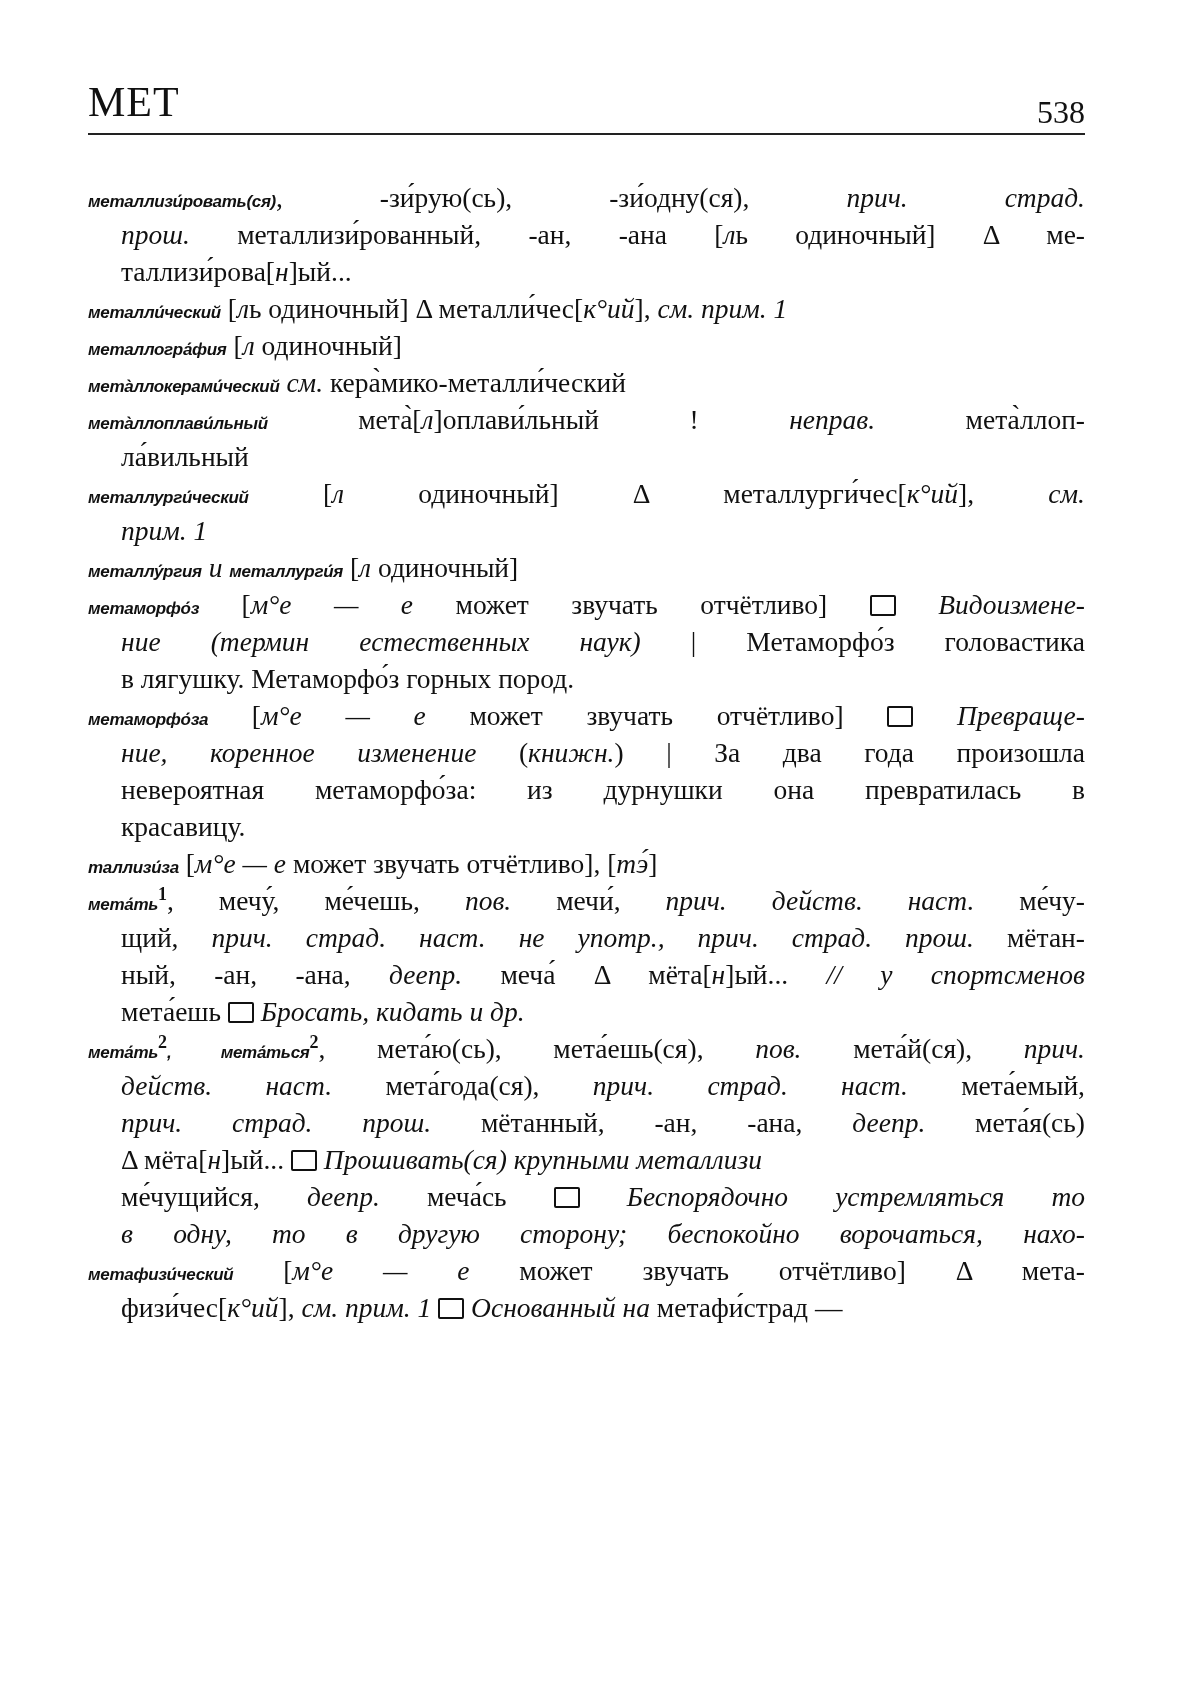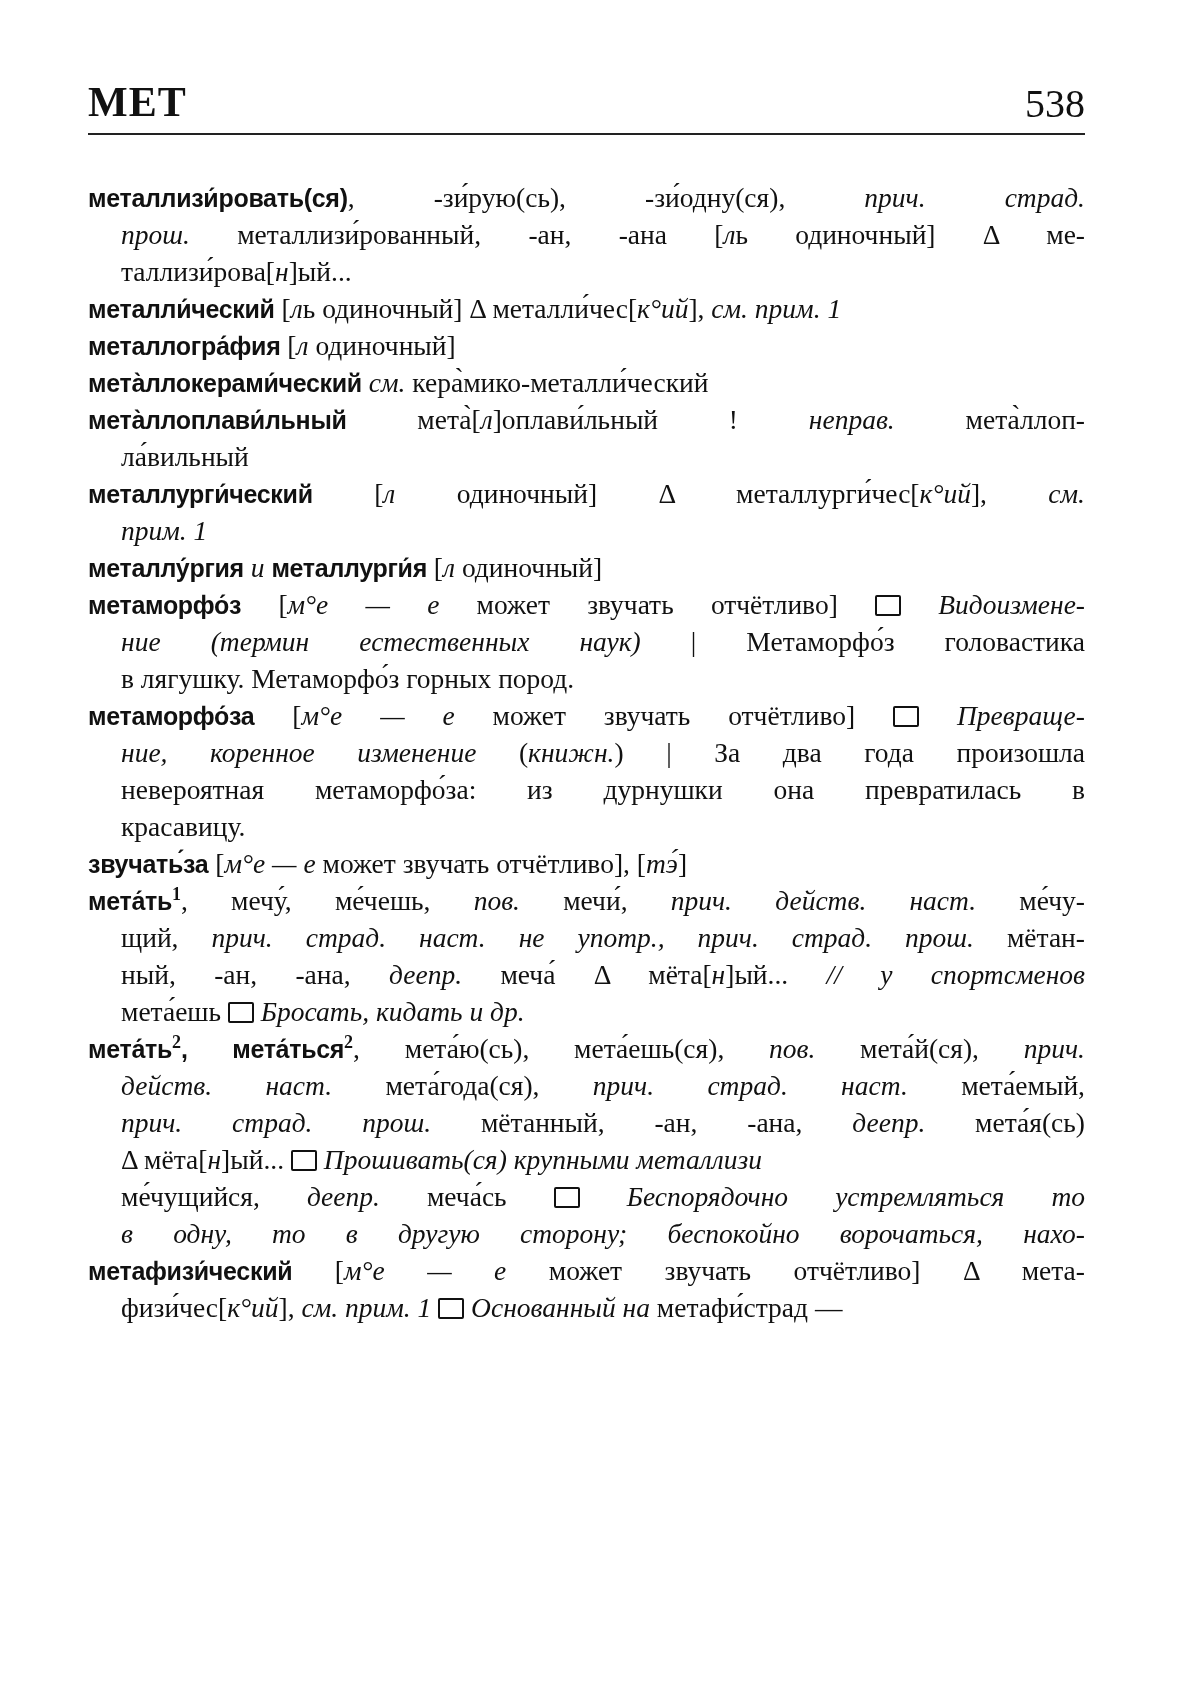--- a/index.html
+++ b/index.html
@@ -1,29 +1,29 @@
 <!DOCTYPE html>
 <html><head>
 <meta charset="utf-8">
 <style>
   html, body { margin:0; padding:0; background:#ffffff; }
   body { width:1178px; height:1700px; position:relative; overflow:hidden;
          font-family:"Liberation Serif", "DejaVu Serif", serif; color:#111; }
   .header { position:absolute; left:88px; top:78px; width:997px; height:56px; }
-  .running-head { position:absolute; left:0; top:0; font-size:42px; font-weight:bold;
+  .running-head { position:absolute; left:0; top:0; font-size:42px; font-weight:normal;
                   letter-spacing:1px; line-height:48px; }
-  .page-number { position:absolute; right:0; top:6px; font-size:40px; line-height:40px; }
+  .page-number { position:absolute; right:0; top:14px; font-size:32px; line-height:40px; }
   .rule { position:absolute; left:88px; top:133px; width:997px; height:2px; background:#222; }
   .entries { position:absolute; left:88px; top:179px; width:997px; }
   .line { height:37px; line-height:37px; font-size:27.5px; white-space:nowrap;
           text-align:justify; text-align-last:justify; overflow:hidden; }
   .line.last { text-align-last:left; }
   .line.cont { padding-left:33px; }
   .hw { font-family:"Liberation Sans", "DejaVu Sans", sans-serif; font-weight:bold;
-        font-size:25px; letter-spacing:-0.3px; }
+        font-size:17px; letter-spacing:-0.3px;font-style:italic; }
   .it { font-style:italic; }
   sup { font-size:18px; line-height:0; vertical-align:10px; font-weight:bold; }
   .box { display:inline-block; width:22px; height:17px; border:2px solid #111;
          border-radius:2px; vertical-align:-2px; }
 </style>
 </head>
 <body>
 
 <div class="header">
   <div class="running-head">МЕТ</div>
@@ -62,21 +62,21 @@
       <div class="line cont"><span class="it">ние (термин естественных наук)</span><span> | Метаморфо́з головастика</span></div>
       <div class="line cont last"><span>в лягушку. Метаморфо́з горных пород.</span></div>
     </div>
     <div>
       <div class="line"><span class="hw">метаморфо́за</span><span> [</span><span class="it">м°е — е</span><span> может звучать отчётливо] </span><span class="box"></span><span class="it"> Превраще-</span></div>
       <div class="line cont"><span class="it">ние, коренное изменение</span><span> (</span><span class="it">книжн.</span><span>) | За два года произошла</span></div>
       <div class="line cont"><span>невероятная метаморфо́за: из дурнушки она превратилась в</span></div>
       <div class="line cont last"><span>красавицу.</span></div>
     </div>
     <div>
-      <div class="line last"><span class="hw">звучать́за</span><span> [</span><span class="it">м°е — е</span><span> может звучать отчётливо], [</span><span class="it">тэ́</span><span>]</span></div>
+      <div class="line last"><span class="hw">таллизи́за</span><span> [</span><span class="it">м°е — е</span><span> может звучать отчётливо], [</span><span class="it">тэ́</span><span>]</span></div>
     </div>
     <div>
       <div class="line"><span class="hw">мета́ть</span><sup>1</sup><span>, мечу́, ме́чешь, </span><span class="it">пов.</span><span> мечи́, </span><span class="it">прич. действ. наст.</span><span> ме́чу-</span></div>
       <div class="line cont"><span>щий, </span><span class="it">прич. страд. наст. не употр., прич. страд. прош.</span><span> мётан-</span></div>
       <div class="line cont"><span>ный, -ан, -ана, </span><span class="it">деепр.</span><span> меча́ Δ мёта[</span><span class="it">н</span><span>]ый... </span><span class="it">// у спортсменов</span></div>
       <div class="line cont last"><span>мета́ешь </span><span class="box"></span><span class="it"> Бросать, кидать и др.</span></div>
     </div>
     <div>
       <div class="line"><span class="hw">мета́ть</span><sup>2</sup><span class="hw">, мета́ться</span><sup>2</sup><span>, мета́ю(сь), мета́ешь(ся), </span><span class="it">пов.</span><span> мета́й(ся), </span><span class="it">прич.</span></div>
       <div class="line cont"><span class="it">действ. наст.</span><span> мета́года(ся), </span><span class="it">прич. страд. наст.</span><span> мета́емый,</span></div>

